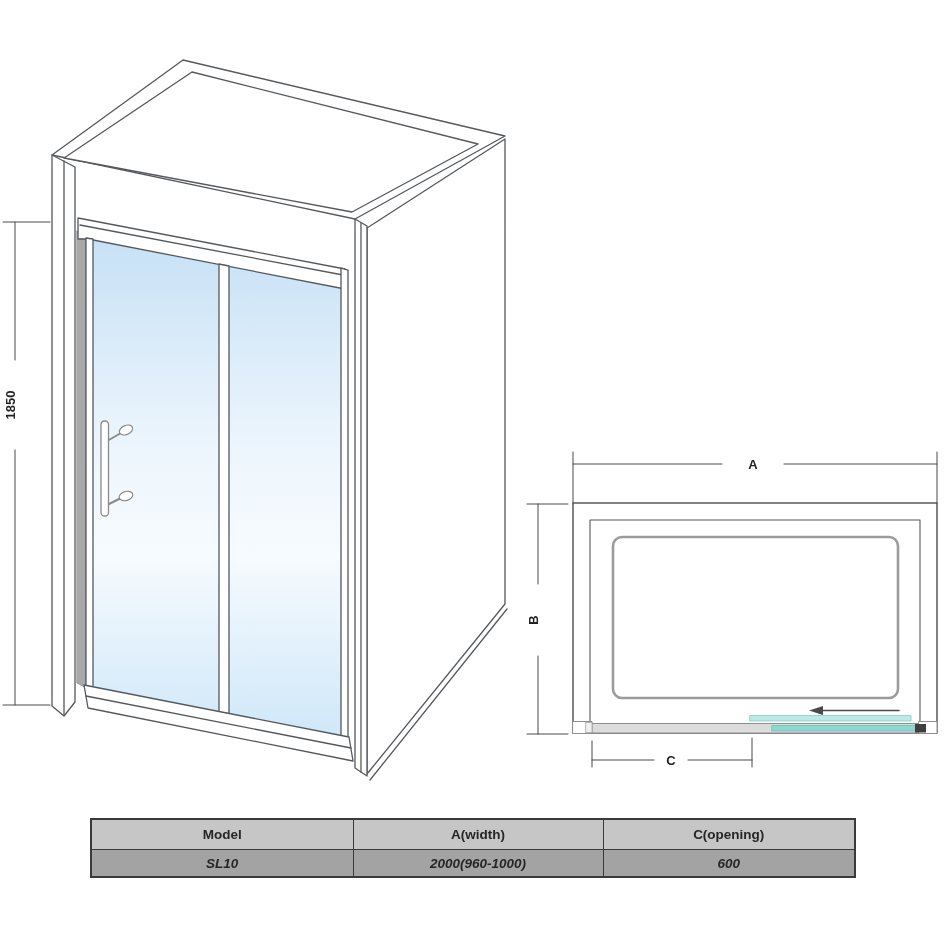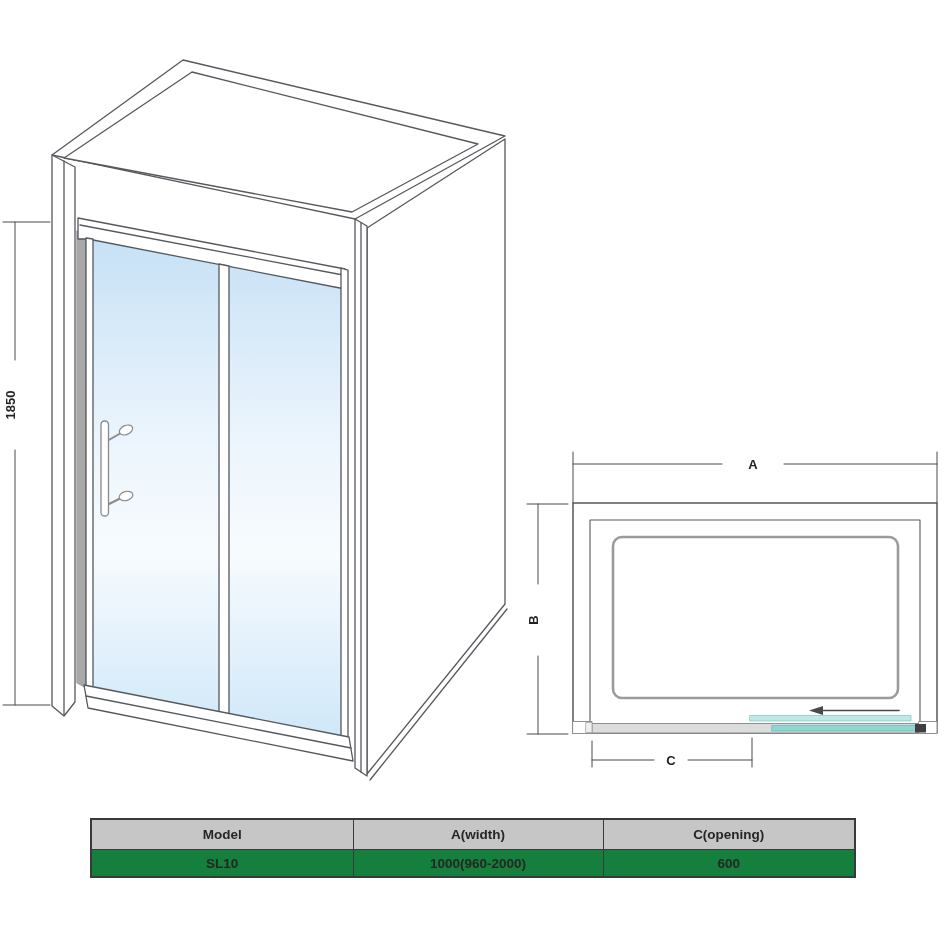--- a/index.html
+++ b/index.html
@@ -48,22 +48,23 @@
     color: #262626;
     padding: 0;
     overflow: hidden;
     white-space: nowrap;
   }
   table.spec th {
     background: #c6c6c6;
     height: 29px;
   }
   table.spec td {
-    background: #15803d;
+    background: #a3a3a3;
     height: 26px;
+    font-style: italic;
   }
   .col-model  { width: 262px; }
   .col-width  { width: 250px; }
   .col-open   { width: 252px; }
 </style>
 </head>
 <body>
 
 <div class="canvas">
 
@@ -196,20 +197,20 @@
       <thead>
         <tr>
           <th>Model</th>
           <th>A(width)</th>
           <th>C(opening)</th>
         </tr>
       </thead>
       <tbody>
         <tr>
           <td>SL10</td>
-          <td>1000(960-2000)</td>
+          <td>2000(960-1000)</td>
           <td>600</td>
         </tr>
       </tbody>
     </table>
   </div>
 
 </div>
 
 </body></html>

